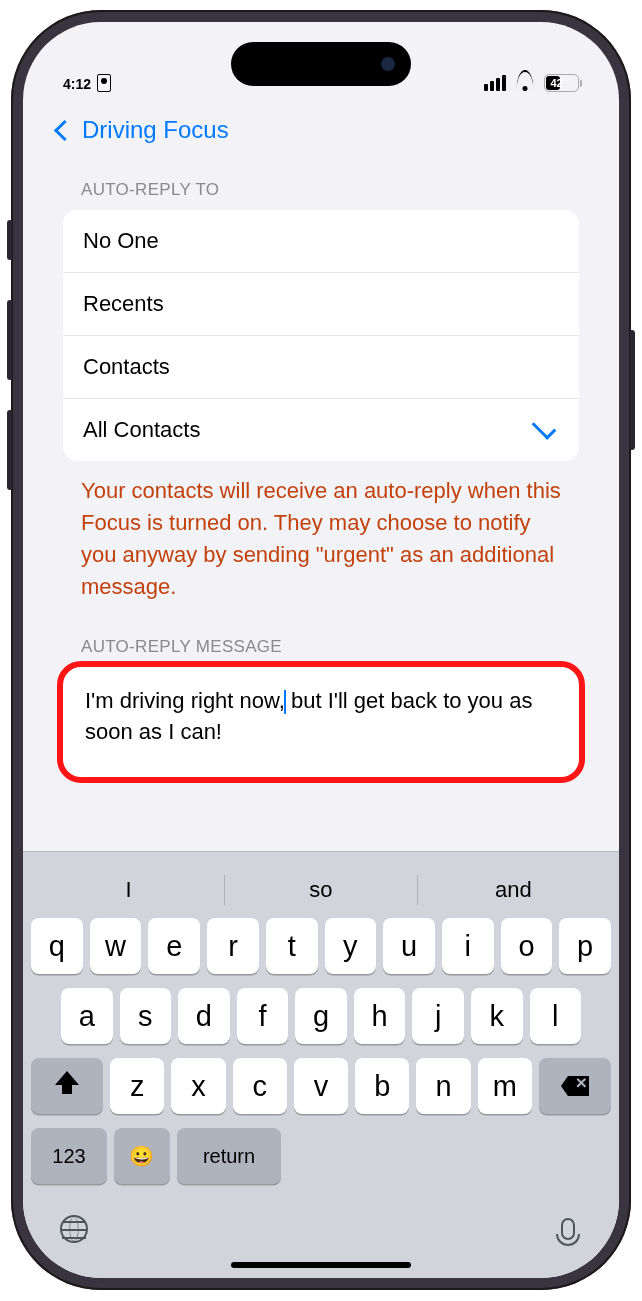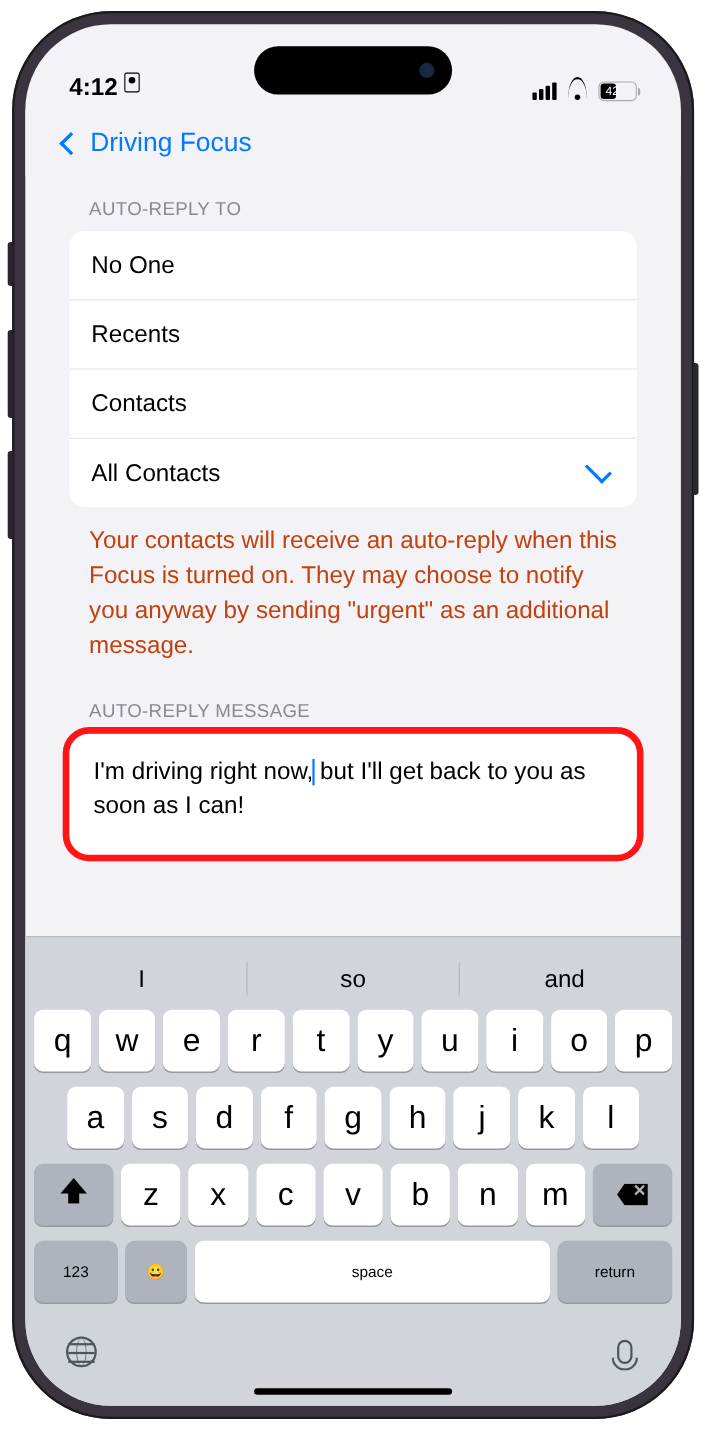--- a/index.html
+++ b/index.html
@@ -5,30 +5,30 @@
 *{margin:0;padding:0;box-sizing:border-box;-webkit-font-smoothing:antialiased}
 body{background:#fff;display:flex;justify-content:center;padding:10px;font-family:-apple-system,"SF Pro Text","Helvetica Neue",Arial,sans-serif}
 .phone{width:620px;height:1280px;background:#3a3440;border-radius:90px;padding:12px;position:relative;box-shadow:0 0 0 2px #1a1a1a inset}
 .btn-l{position:absolute;left:-4px;width:5px;background:#2a2530;border-radius:3px 0 0 3px}
 .btn-l1{top:210px;height:40px}.btn-l2{top:290px;height:80px}.btn-l3{top:400px;height:80px}
 .btn-r{position:absolute;right:-4px;top:320px;width:5px;height:120px;background:#2a2530;border-radius:0 3px 3px 0}
 .screen{width:100%;height:100%;background:#f2f2f7;border-radius:78px;overflow:hidden;position:relative;display:flex;flex-direction:column}
 .island{position:absolute;top:20px;left:50%;transform:translateX(-50%);width:180px;height:44px;background:#000;border-radius:22px;z-index:10}
 .island::after{content:"";position:absolute;right:16px;top:50%;transform:translateY(-50%);width:14px;height:14px;border-radius:50%;background:#1a2740}
 .status{height:78px;display:flex;justify-content:space-between;align-items:flex-end;padding:0 40px 8px}
-.time{font-size:22px;font-weight:600;display:flex;align-items:flex-start;gap:6px}
+.time{font-size:14px;font-weight:600;display:flex;align-items:flex-end;gap:6px}
 .card-ic{width:14px;height:18px;border:1.7px solid #000;border-radius:2px;position:relative}
 .card-ic::after{content:"";position:absolute;top:3px;left:50%;transform:translateX(-50%);width:6px;height:6px;border-radius:50%;background:#000}
 .ri{display:flex;align-items:center;gap:8px}
 .sig{display:flex;align-items:flex-end;gap:2px}.sig span{width:4px;background:#000;border-radius:1px}
 .sig span:nth-child(1){height:7px}.sig span:nth-child(2){height:10px}.sig span:nth-child(3){height:13px}.sig span:nth-child(4){height:16px}
 .wifi{width:22px;height:16px;position:relative}
 .wifi::before{content:"";position:absolute;bottom:0;left:50%;transform:translateX(-50%);width:5px;height:5px;border-radius:50%;background:#000}
 .wifi::after{content:"";position:absolute;bottom:2px;left:50%;transform:translateX(-50%);width:17px;height:17px;border:2.5px solid #000;border-bottom:none;border-left:none;border-right:none;border-radius:50% 50% 0 0/100% 100% 0 0}
-.bat{width:35px;height:18px;border:1.6px solid #aaa;border-radius:5px;position:relative;display:flex;align-items:center;justify-content:center;font-size:11px;font-weight:400}
+.bat{width:35px;height:18px;border:1.6px solid #aaa;border-radius:5px;position:relative;display:flex;align-items:center;justify-content:center;font-size:11px;font-weight:700}
 .bat::before{content:"";position:absolute;left:1px;top:1px;bottom:1px;width:42%;background:#000;border-radius:3px;z-index:0}
 .bat::after{content:"";position:absolute;right:-4px;top:5px;width:2.5px;height:7px;background:#aaa;border-radius:0 2px 2px 0}
 .bat span{position:relative;z-index:1;color:#fff;margin-left:-10px}
 .nav{height:60px;display:flex;align-items:center;padding:0 34px;background:#f2f2f7}
 .chev{width:15px;height:15px;border-left:3.5px solid #007aff;border-bottom:3.5px solid #007aff;transform:rotate(45deg);margin-right:10px}
 .nav-t{color:#007aff;font-size:24px}
 .content{flex:1;overflow:auto;padding:0 40px}
 .sh{font-size:17px;color:#8a8a8e;text-transform:uppercase;letter-spacing:0.3px;margin:20px 0 10px 18px}
 .group{background:#fff;border-radius:14px;overflow:hidden}
 .row{padding:18px 20px;font-size:22px;color:#000;border-bottom:1px solid #e5e5ea;display:flex;justify-content:space-between;align-items:center}
@@ -45,21 +45,21 @@
 .sug .sep{flex:0 0 1px;height:30px;background:#b0b3ba}
 .krow{display:flex;gap:7px;padding:0 8px;margin-bottom:14px;align-items:stretch}
 .key{flex:1;background:#fff;border-radius:8px;height:56px;display:flex;align-items:center;justify-content:center;font-size:29px;color:#000;box-shadow:0 1.5px 0 rgba(0,0,0,0.28)}
 .r2{padding:0 38px}
 .kf{background:#aeb3bd}
 .shift{width:20px;height:20px;position:relative}
 .shift::before{content:"";position:absolute;top:-5px;left:50%;transform:translateX(-50%);border-left:12px solid transparent;border-right:12px solid transparent;border-bottom:14px solid #000}
 .shift::after{content:"";position:absolute;top:8px;left:50%;transform:translateX(-50%);width:10px;height:10px;background:#000}
 .del{width:28px;height:20px;background:#000;clip-path:polygon(25% 0,100% 0,100% 100%,25% 100%,0 50%);position:relative}
 .del::after{content:"×";position:absolute;right:2px;top:-4px;color:#aeb3bd;font-size:19px;font-weight:600}
-.r4 .key{font-size:14px}
+.r4 .key{font-size:20px}
 .n123{flex:0 0 76px}.emj{flex:0 0 56px;font-size:26px}.spc{flex:1;background:#fff}.ret{flex:0 0 104px}
 .bot{display:flex;justify-content:space-between;padding:16px 36px 12px}
 .bic{width:30px;height:30px;display:flex;align-items:center;justify-content:center;color:#50555c}
 .globe{width:28px;height:28px;border:2px solid #50555c;border-radius:50%;position:relative}
 .globe::before{content:"";position:absolute;inset:0;border-left:2px solid #50555c;border-right:2px solid #50555c;border-radius:50%;transform:scaleX(0.4)}
 .globe::after{content:"";position:absolute;left:0;right:0;top:50%;height:2px;background:#50555c;box-shadow:0 -8px 0 #50555c,0 8px 0 #50555c}
 .mic{width:14px;height:22px;border:2px solid #50555c;border-radius:8px;position:relative}
 .mic::after{content:"";position:absolute;bottom:-8px;left:50%;transform:translateX(-50%);width:20px;height:10px;border:2px solid #50555c;border-top:none;border-radius:0 0 12px 12px}
 .hl{width:180px;height:6px;background:#000;border-radius:3px;margin:6px auto 10px}
 </style>
@@ -166,21 +166,20 @@
     <div class="key">b</div>
     <div class="key">n</div>
     <div class="key">m</div>
     <div class="key kf" style="flex:0 0 72px">
             <div class="del"></div>
           </div>
   </div>
   <div class="krow r4">
     <div class="key kf n123">123</div>
     <div class="key kf emj">😀</div>
-    <div class="key spc">space</div>
     <div class="key kf ret">return</div>
   </div>
   <div class="bot">
     <div class="bic">
             <div class="globe"></div>
           </div>
     <div class="bic">
             <div class="mic"></div>
           </div>
   </div>

